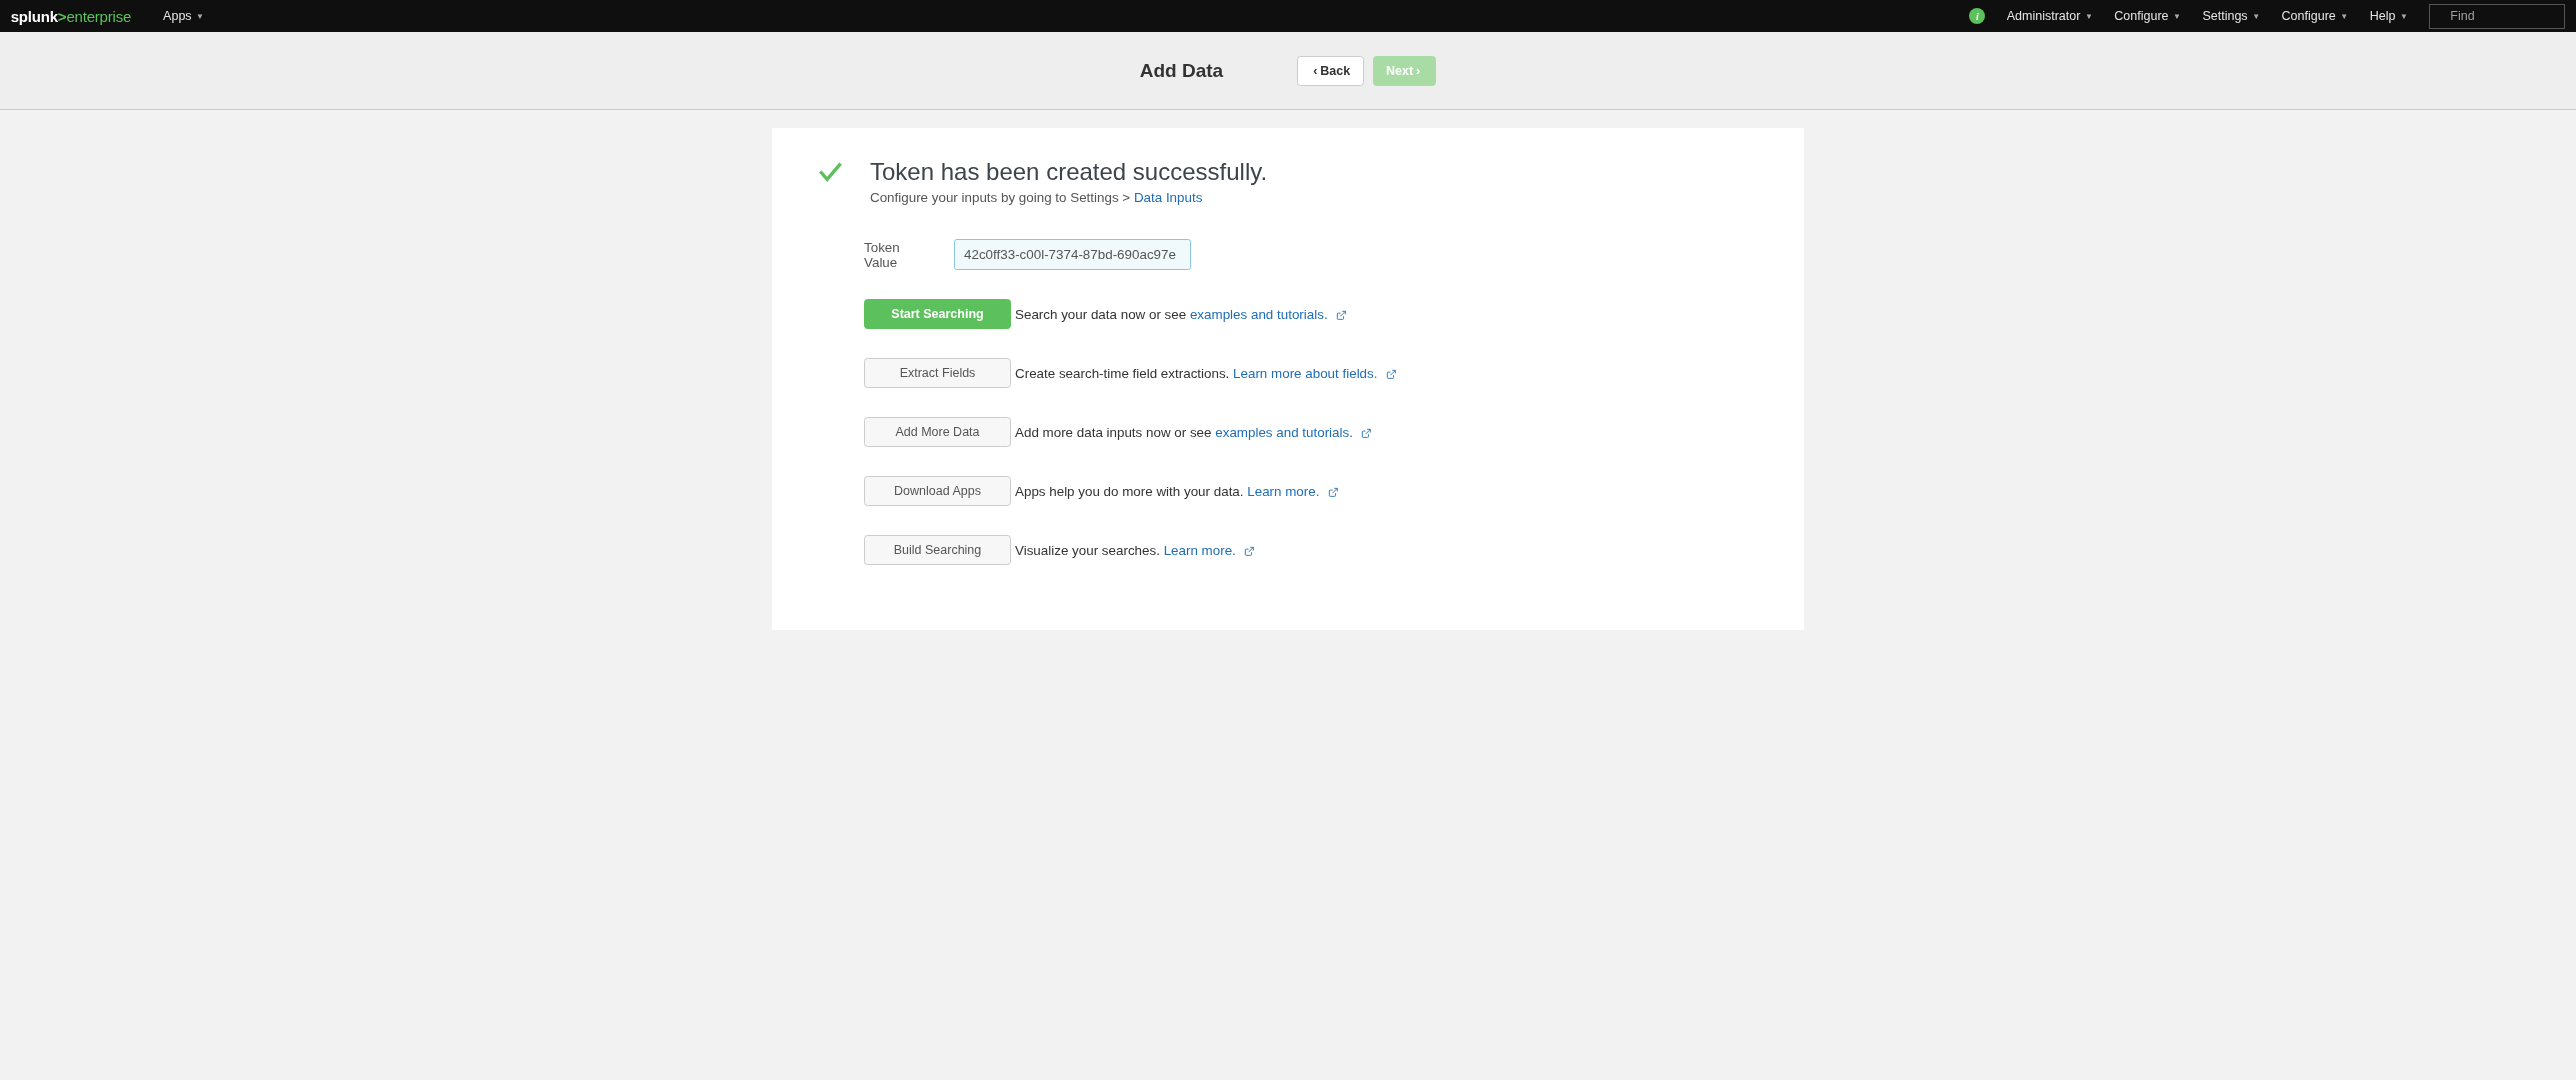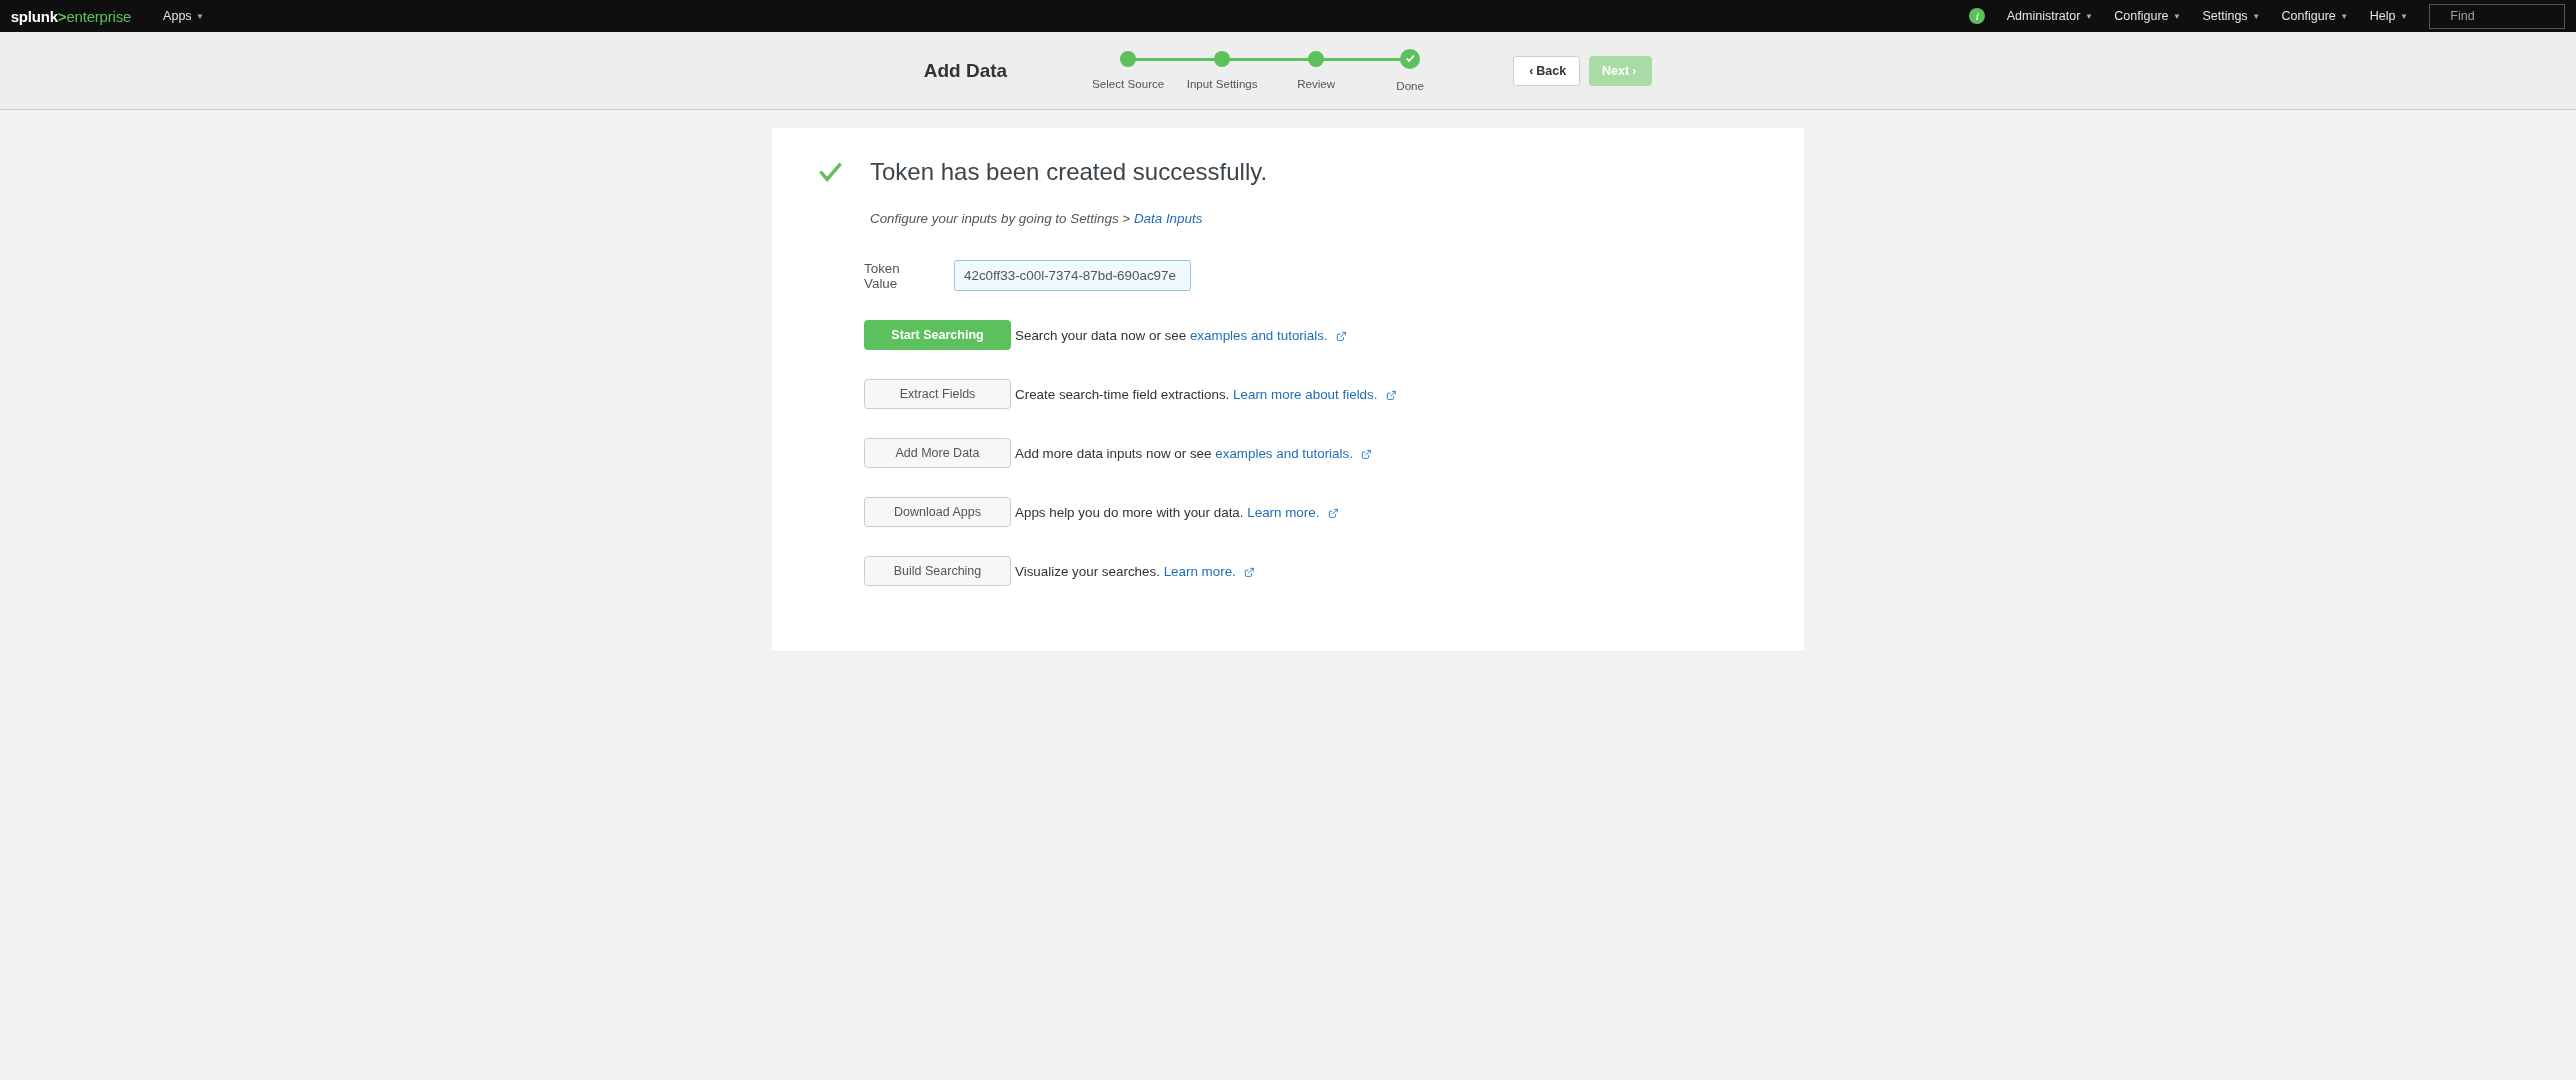--- a/index.html
+++ b/index.html
@@ -30,21 +30,21 @@
 .wline { position: absolute; top: 9px; height: 3.6px; background: #5cc05c; left: 47px; right: 47px; z-index: 1; }
 .btn { display: inline-flex; align-items: center; justify-content: center; height: 30px; padding: 0 12.5px; border-radius: 3.6px; border: 0.9px solid #ccc; background: #fff; color: #333; cursor: pointer; font-size: 12.5px; font-weight: 600; }
 .btn-back { }
 .btn-next { background: #a8dca4; color: #fff; border-color: #a8dca4; }
 .chev { font-weight: bold; margin: 0 2.7px; }
 
 .main { max-width: 1032px; margin: 18px auto 36px; background: #fff; padding: 30px 45px 36px 45px; }
 .success-row { display: flex; align-items: flex-start; gap: 26px; }
 .check-icon svg { width: 27px; height: 27px; stroke: #5cc05c; stroke-width: 3; fill: none; }
 .success-title { font-size: 24px; font-weight: 400; color: #3c444c; }
-.success-sub { margin-top: 25px; font-size: 13.4px; color: #555; font-style: italic; }
+.success-sub { margin-top: 4px; font-size: 13.4px; color: #555; }
 .link { color: #1e6db6; cursor: pointer; }
 
 .token-row { display: flex; align-items: center; gap: 18px; margin-top: 34px; margin-left: 47px; }
 .token-label { font-size: 13.4px; color: #555; width: 72px; }
 .token-input { border: 0.9px solid #8bc5e6; background: #f0f9fb; padding: 7.2px 9px; font-size: 13.4px; width: 237px; border-radius: 2.7px; outline: none; color: #555; }
 
 .actions { margin-top: 29px; margin-left: 47px; }
 .action-row { display: flex; align-items: center; gap: 4px; margin-bottom: 29px; }
 .action-btn { width: 147px; height: 30px; display: flex; align-items: center; justify-content: center; border-radius: 3.6px; border: 0.9px solid #ccc; background: #f7f7f7; color: #555; cursor: pointer; font-size: 12.5px; font-weight: 500; }
 .action-btn.primary { background: #5cc05c; color: #fff; border-color: #5cc05c; font-weight: 600; }
@@ -90,43 +90,20 @@
     <div class="search-wrap">
       <input class="search-input" placeholder="Find" style="">
 
     </div>
   </div>
 </div>
 
 <div class="subheader">
   <div class="subheader-inner">
     <div class="page-title">Add Data</div>
-    <div class="wizard">
-      <div class="wline"></div>
-      <div class="wstep">
-        <div class="dot"></div>
-        <div class="label">Select Source</div>
-      </div>
-      <div class="wstep">
-        <div class="dot"></div>
-        <div class="label">Input Settings</div>
-      </div>
-      <div class="wstep">
-        <div class="dot"></div>
-        <div class="label">Review</div>
-      </div>
-      <div class="wstep">
-        <div class="dot done">
-          <svg viewBox="0 0 24 24" fill="none" stroke="#fff" stroke-width="4">
-              <polyline points="4,12 9,18 20,6"></polyline>
-            </svg>
-        </div>
-        <div class="label">Done</div>
-      </div>
-    </div>
     <div style="display:flex; gap:9px;">
       <button class="btn btn-back">
         <span class="chev">‹</span>
         <span>Back</span>
       </button>
       <button class="btn btn-next">
         <span>Next</span>
         <span class="chev">›</span>
       </button>
     </div>

